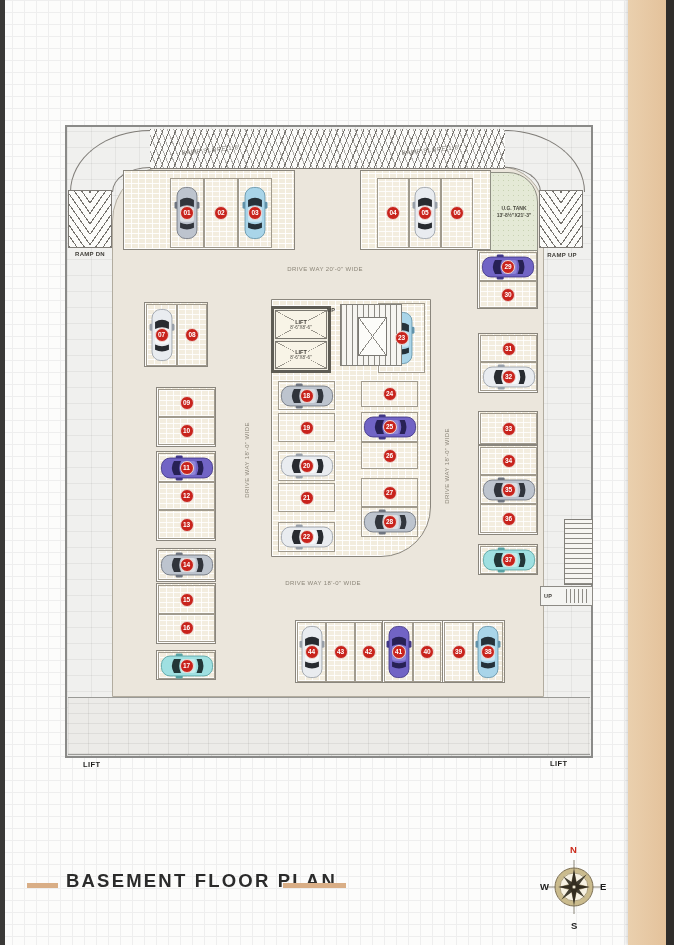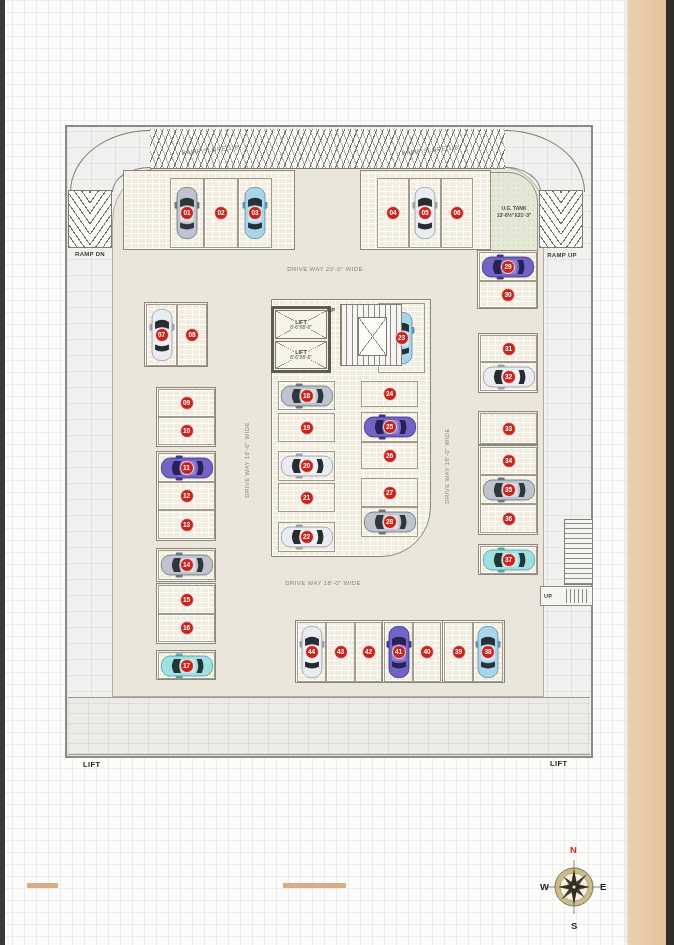--- a/index.html
+++ b/index.html
@@ -509,20 +509,21 @@
 <div class="lbl" style="left:255px;top:266px;width:140px;">DRIVE WAY 20'-0" WIDE</div>
 <div class="lbl vlabel" style="left:192px;top:457px;width:110px;">DRIVE WAY 18'-0" WIDE</div>
 <div class="lbl vlabel" style="left:392px;top:463px;width:110px;">DRIVE WAY 18'-0" WIDE</div>
 <div class="lbl" style="left:253px;top:580px;width:140px;">DRIVE WAY 18'-0" WIDE</div>
 
 <div class="gate" style="left:83px;top:760px;">LIFT</div>
 <div class="gate" style="left:550px;top:759px;">LIFT</div>
 
 <div class="abs titlebar">
   <div class="title-dash" style="left:27px;width:31px;"></div>
+  <div class="ptitle">BASEMENT FLOOR PLAN</div>
   <div class="title-dash" style="left:283px;width:63px;"></div>
 </div>
 
 <div class="abs compass">
   <svg width="84" height="96" viewBox="0 0 84 96">
     <line x1="42" y1="20" x2="42" y2="74" stroke="#6f6a5c" stroke-width="0.8"></line>
     <line x1="15" y1="47" x2="69" y2="47" stroke="#6f6a5c" stroke-width="0.8"></line>
     <circle cx="42" cy="47" r="16.5" fill="#f6f1e2" stroke="#cabb8d" stroke-width="4.5"></circle>
     <circle cx="42" cy="47" r="19" fill="none" stroke="#6d5f40" stroke-width="0.9"></circle>
     <circle cx="42" cy="47" r="14" fill="none" stroke="#8c7c55" stroke-width="0.7"></circle>

